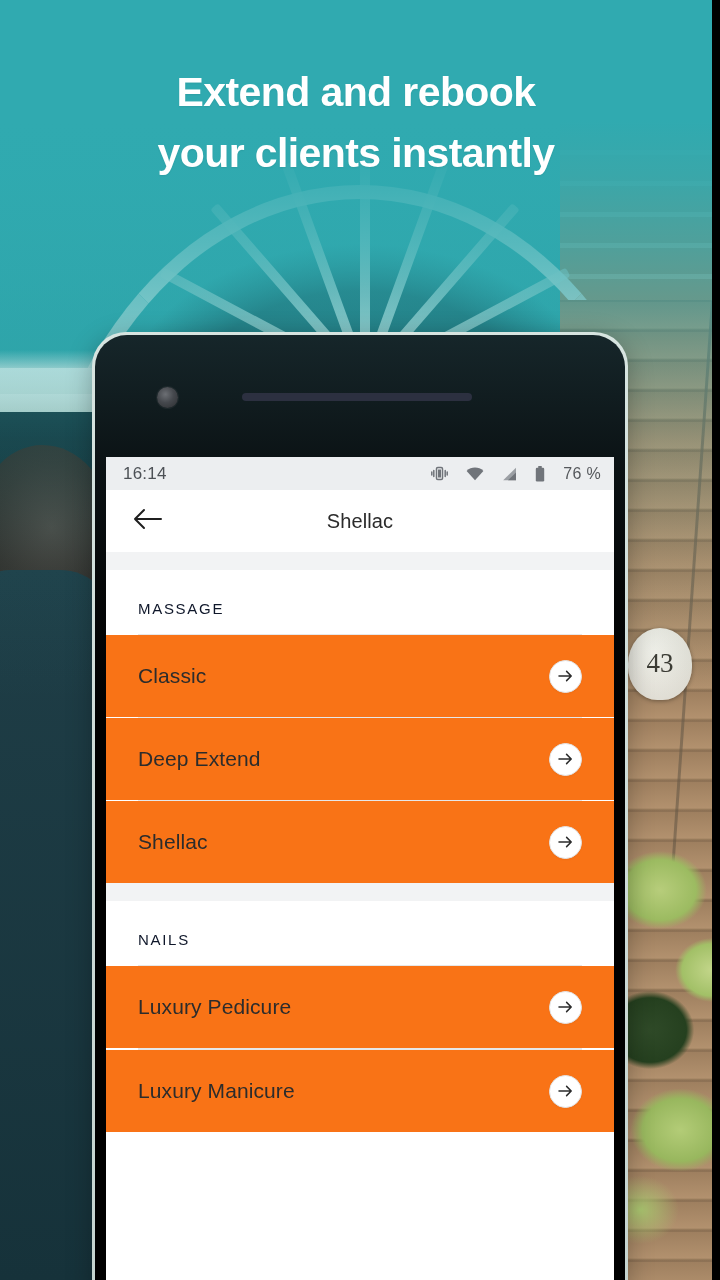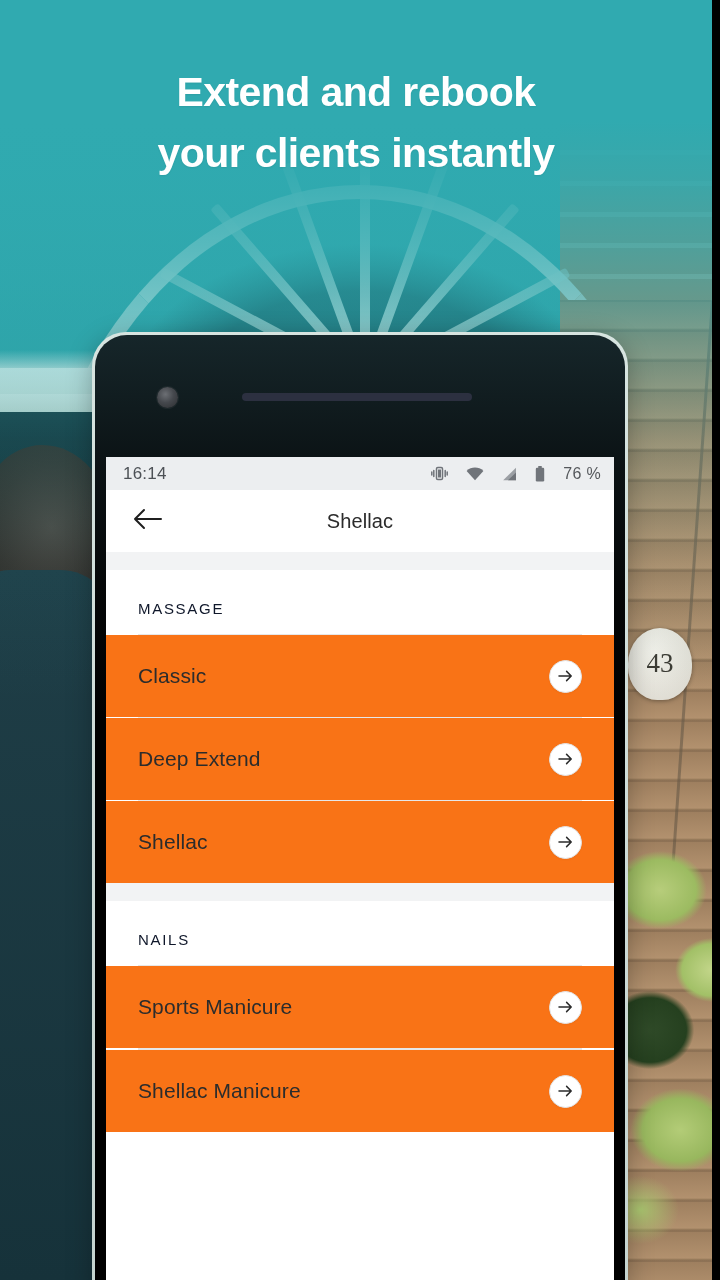--- a/index.html
+++ b/index.html
@@ -388,33 +388,33 @@
           </div>
         </div>
 
         <div class="gap-band"></div>
 
         <div class="section">
           <div class="section-header">NAILS</div>
           <div class="divider"></div>
 
           <div class="list-item">
-            <span class="list-label">Sports Manicure</span>
+            <span class="list-label">Luxury Pedicure</span>
             <span class="go-btn">
               <svg width="15" height="12" viewBox="0 0 15 12">
                 <path d="M1 6h12M8.6 1.4 13.2 6l-4.6 4.6" fill="none" stroke="#2b2b2b" stroke-width="1.5" stroke-linecap="round" stroke-linejoin="round"></path>
               </svg>
             </span>
           </div>
           <div class="divider"></div>
 
           <div class="divider"></div>
 
           <div class="list-item">
-            <span class="list-label">Shellac Manicure</span>
+            <span class="list-label">Luxury Manicure</span>
             <span class="go-btn">
               <svg width="15" height="12" viewBox="0 0 15 12">
                 <path d="M1 6h12M8.6 1.4 13.2 6l-4.6 4.6" fill="none" stroke="#2b2b2b" stroke-width="1.5" stroke-linecap="round" stroke-linejoin="round"></path>
               </svg>
             </span>
           </div>
         </div>
 
       </div>
     </div>

